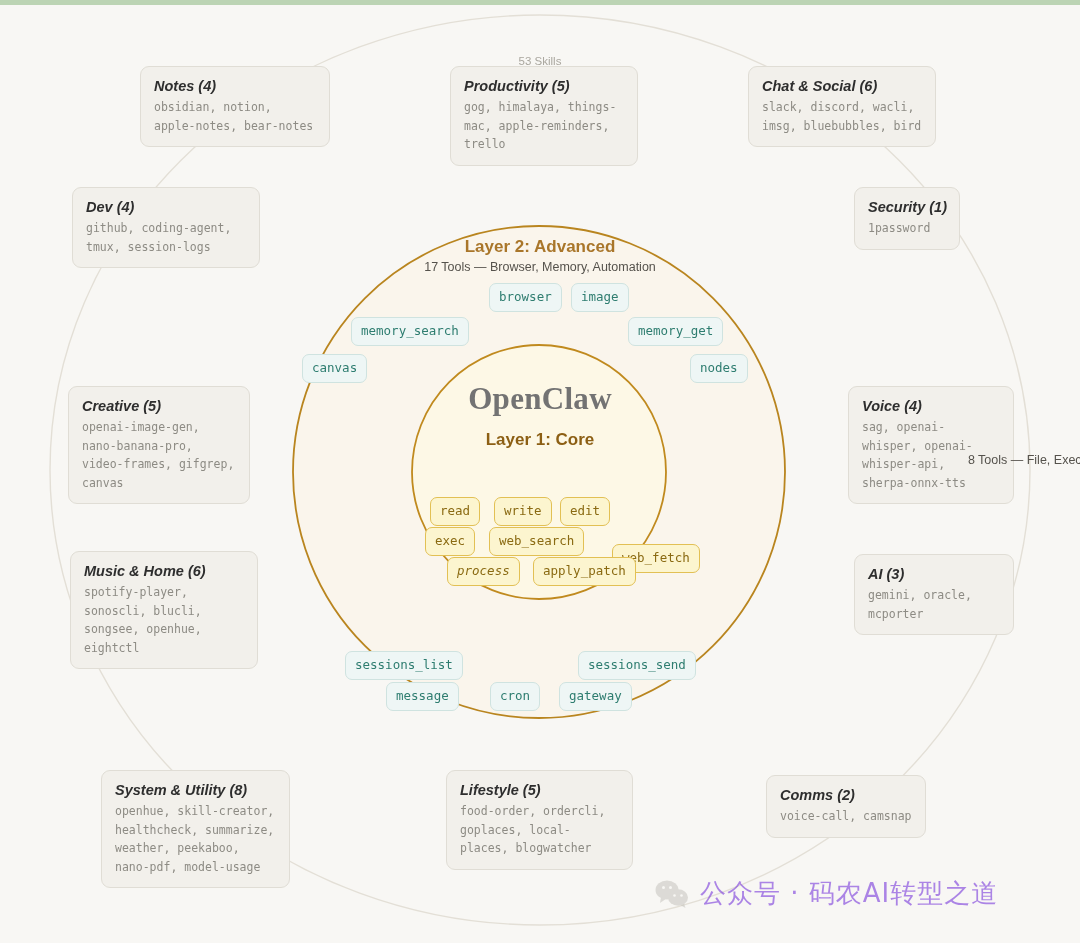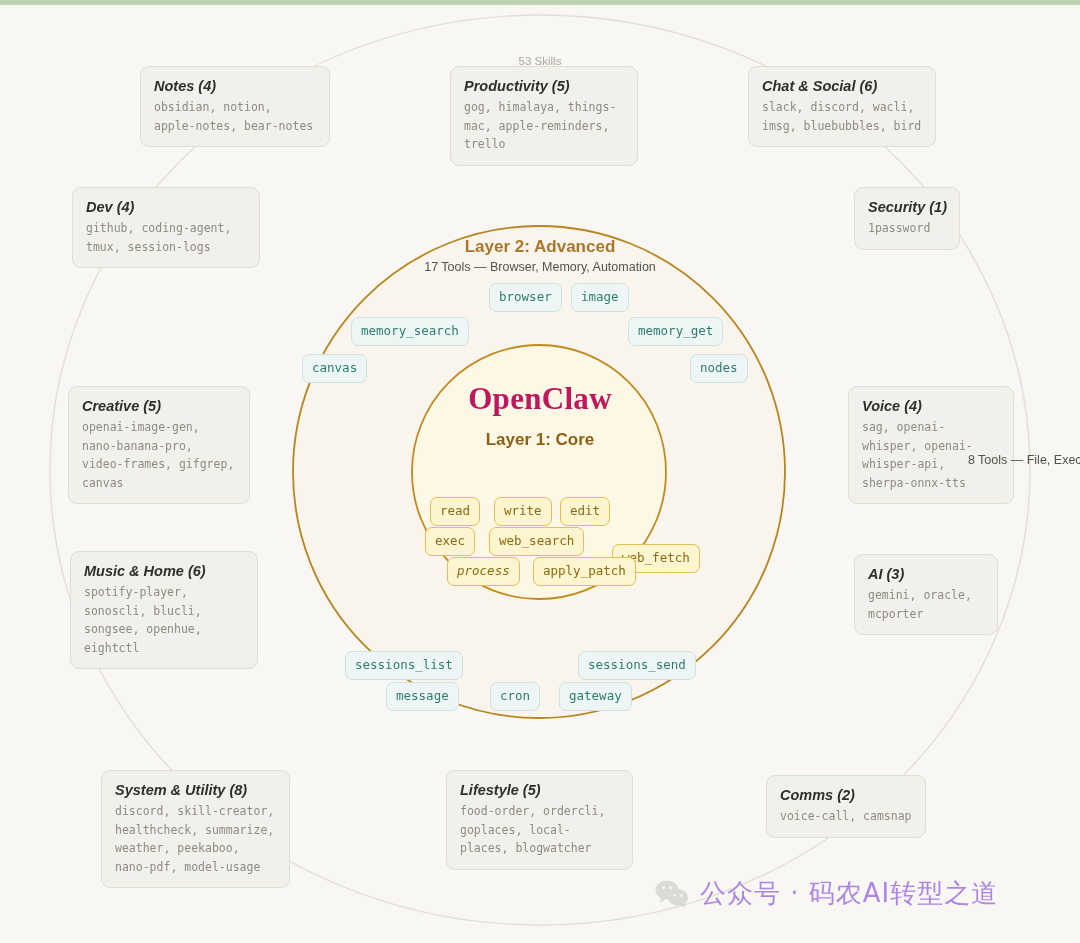--- a/index.html
+++ b/index.html
@@ -99,21 +99,21 @@
     color: #55524c;
   }
   .brand {
     position: absolute;
     left: 0; top: 381px;
     width: 1080px;
     text-align: center;
     font-family: "Liberation Serif", serif;
     font-size: 31px;
     font-weight: bold;
-    color: #be185d;
+    color: #737373;
     letter-spacing: .3px;
   }
   .l1-title {
     position: absolute;
     left: 0; top: 430px;
     width: 1080px;
     text-align: center;
     font-size: 17px;
     font-weight: bold;
     color: #8c5f14;
@@ -220,28 +220,28 @@
   <div class="card" style="left:70px; top:551px; width:188px;">
     <div class="card-title">Music &amp; Home (6)</div>
     <div class="card-items">spotify-player, sonoscli, blucli, songsee, openhue, eightctl</div>
   </div>
 
   <div class="card" style="left:848px; top:386px; width:166px;">
     <div class="card-title">Voice (4)</div>
     <div class="card-items">sag, openai-whisper, openai-whisper-api, sherpa-onnx-tts</div>
   </div>
 
-  <div class="card" style="left:854px; top:554px; width:144px;">
+  <div class="card" style="left:854px; top:554px; width:160px;">
     <div class="card-title">AI (3)</div>
     <div class="card-items">gemini, oracle, mcporter</div>
   </div>
 
   <div class="card" style="left:101px; top:770px; width:189px;">
     <div class="card-title">System &amp; Utility (8)</div>
-    <div class="card-items">discord, skill-creator, healthcheck, summarize, weather, peekaboo, nano-pdf, model-usage</div>
+    <div class="card-items">openhue, skill-creator, healthcheck, summarize, weather, peekaboo, nano-pdf, model-usage</div>
   </div>
 
   <div class="card" style="left:446px; top:770px; width:187px;">
     <div class="card-title">Lifestyle (5)</div>
     <div class="card-items">food-order, ordercli, goplaces, local-places, blogwatcher</div>
   </div>
 
   <div class="card" style="left:766px; top:775px; width:160px;">
     <div class="card-title">Comms (2)</div>
     <div class="card-items">voice-call, camsnap</div>

